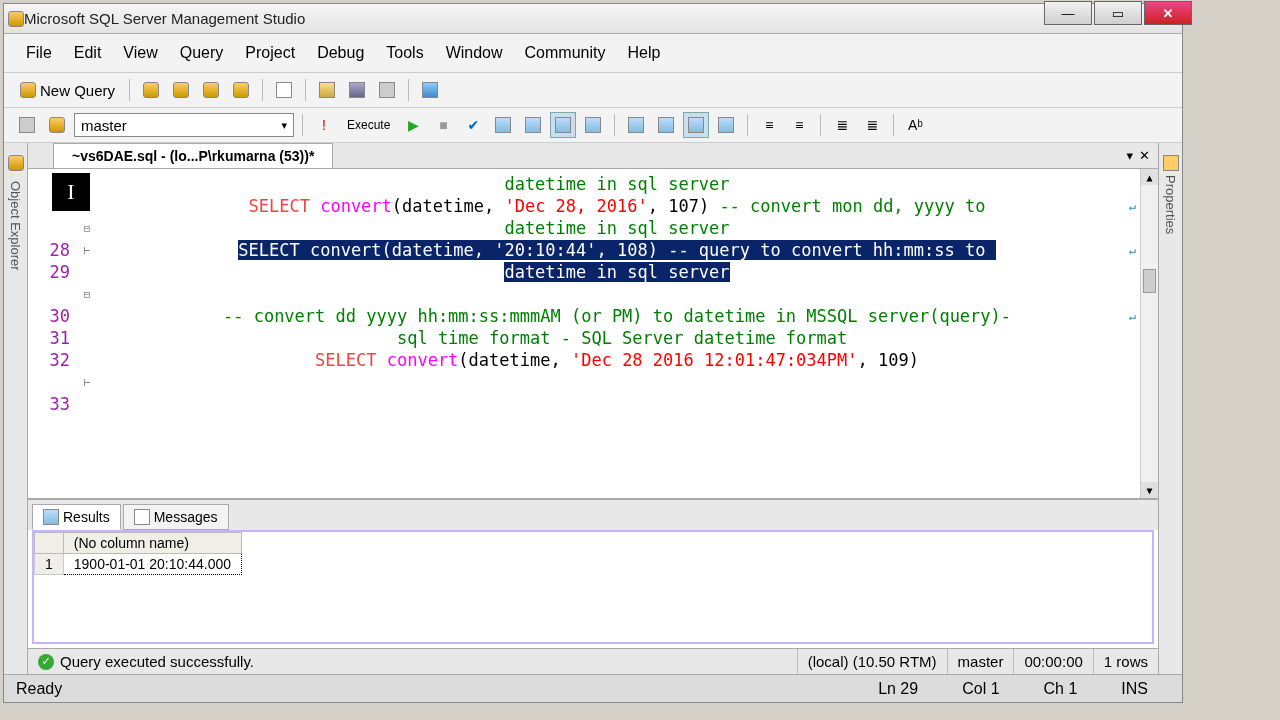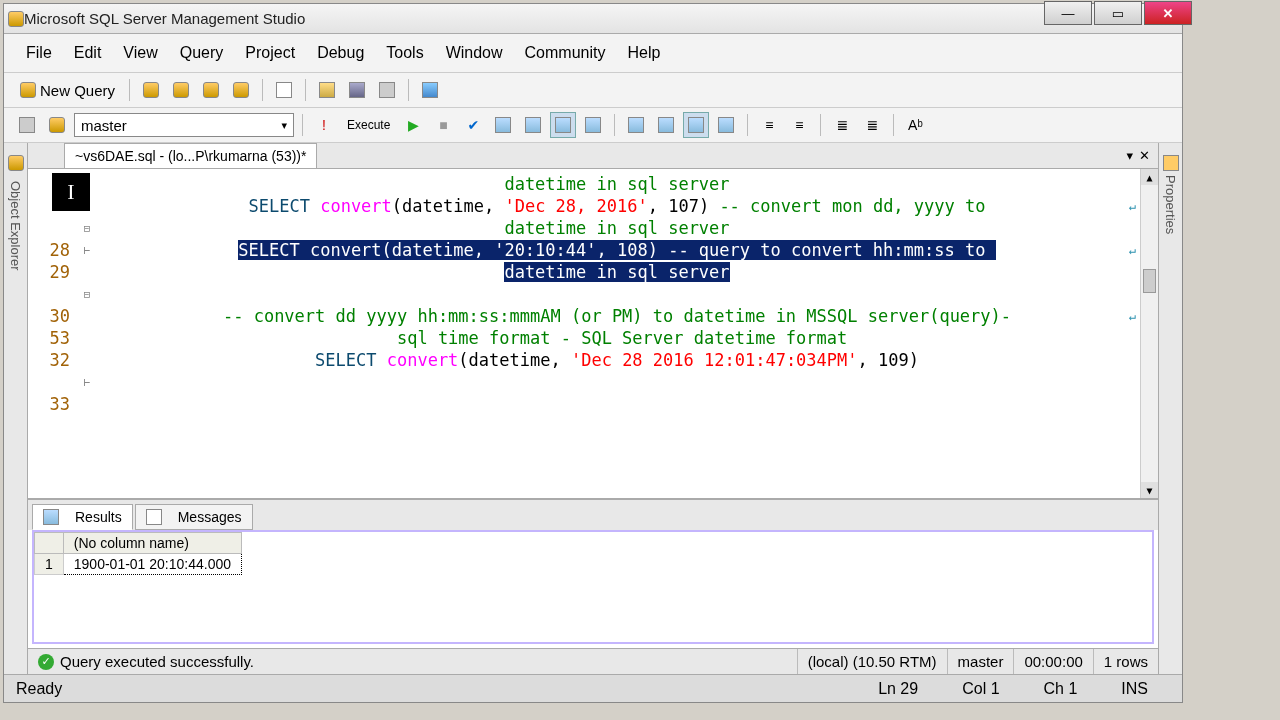--- a/index.html
+++ b/index.html
@@ -20,44 +20,44 @@
 .toolbar2 { display: flex; align-items: center; padding: 4px 10px; background: #f3f3f3; border-bottom: 1px solid #ccc; gap: 4px; }
 .dbselect { width: 220px; height: 24px; border: 1px solid #888; background: #fff; display: flex; align-items: center; padding: 0 6px; font-size: 15px; position: relative; }
 .dbselect::after { content: "▾"; position: absolute; right: 6px; font-size: 11px; }
 .execbtn { display: flex; align-items: center; gap: 4px; font-size: 12px; padding: 2px 6px; }
 .body { flex: 1; display: flex; min-height: 0; }
 .sidebartab { width: 24px; background: #e8e8e8; border-right: 1px solid #aaa; display: flex; flex-direction: column; align-items: center; padding-top: 12px; gap: 6px; }
 .vtext { writing-mode: vertical-rl; font-size: 13px; color: #555; margin-top: 4px; }
 .sidebar-right { width: 24px; background: #e8e8e8; border-left: 1px solid #aaa; display: flex; flex-direction: column; align-items: center; padding-top: 12px; }
 .main { flex: 1; display: flex; flex-direction: column; min-height: 0; background: #fff; }
 .doctab { height: 26px; background: #e8e8e8; display: flex; align-items: center; border-bottom: 1px solid #aaa; }
-.doctab .tab { background: #fff; padding: 4px 10px; border: 1px solid #aaa; border-bottom: none; font-size: 14px; font-weight: normal; margin-left: 36px; }
+.doctab .tab { background: #fff; padding: 4px 18px; border: 1px solid #aaa; border-bottom: none; font-size: 14px; font-weight: bold; margin-left: 25px; }
 .doctab .tabctrl { margin-left: auto; display: flex; gap: 6px; padding-right: 8px; font-size: 13px; }
 .editor { flex: 1; display: flex; background: #fff; font-family: Consolas, monospace; font-size: 17px; min-height: 0; position: relative; overflow: hidden; }
-.gutter { width: 52px; background: #fff; text-align: right; color: #a16207; padding-right: 10px; padding-top: 4px; }
+.gutter { width: 52px; background: #fff; text-align: right; color: #a21caf; padding-right: 10px; padding-top: 4px; }
 .gutter div { height: 22px; line-height: 22px; }
 .fold { width: 14px; background: #fff; padding-top: 4px; }
 .fold div { height: 22px; display: flex; align-items: center; justify-content: center; color: #888; font-size: 11px; }
 .code { flex: 1; padding-top: 4px; position: relative; }
 .code .line { height: 22px; line-height: 22px; white-space: pre; text-align: center; }
-.kw { color: #0c4a6e; }
+.kw { color: #ef4444; }
 .fn { color: #ff00ff; }
 .str { color: #ff0000; }
 .cmt { color: #008000; }
 .sel { background: #0a246a; color: #fff; }
 .cursor-box { position: absolute; top: 4px; left: -42px; width: 38px; height: 38px; background: #000; color: #fff; display: flex; align-items: center; justify-content: center; font-size: 22px; font-family: serif; }
 .scroll-v { width: 18px; background: #f0f0f0; border-left: 1px solid #ccc; position: relative; }
 .scroll-thumb { position: absolute; left: 2px; right: 2px; top: 100px; height: 24px; background: #cdcdcd; border: 1px solid #999; }
 .scroll-arrow { position: absolute; left: 0; right: 0; height: 16px; background: #e0e0e0; display: flex; align-items: center; justify-content: center; font-size: 10px; }
 .scroll-arrow.up { top: 0; }
 .scroll-arrow.down { bottom: 0; }
 .wrap-glyph { position: absolute; right: 4px; font-size: 12px; color: #2b91af; }
 .resultspanel { height: 150px; border-top: 2px solid #aaa; display: flex; flex-direction: column; background: #fff; }
 .restabs { display: flex; gap: 2px; padding: 4px 4px 0 4px; background: #e8e8e8; }
-.restab { padding: 4px 10px; border: 1px solid #aaa; background: #f3f3f3; display: flex; align-items: center; gap: 16px; font-size: 14px; }
+.restab { padding: 4px 10px; border: 1px solid #aaa; background: #f3f3f3; display: flex; align-items: center; gap: 4px; font-size: 14px; }
 .restab.active { background: #fff; border-bottom-color: #fff; }
 .resgrid { flex: 1; background: #fff; border: 2px solid #c4b5fd; margin: 0 4px 4px 4px; overflow: auto; }
 .resgrid table { border-collapse: collapse; font-size: 14px; }
 .resgrid th { background: #efefe7; border: 1px solid #bbb; padding: 2px 10px; font-weight: normal; text-align: left; }
 .resgrid td { border: 1px solid #ccc; padding: 2px 10px; }
 .resgrid .rowhdr { background: #efefe7; text-align: center; width: 26px; }
 .resgrid .cell-sel { border: 1px dotted #000; }
 .statusbar { height: 26px; background: #e8e8e8; border-top: 1px solid #aaa; display: flex; align-items: center; font-size: 15px; }
 .statusbar .seg { padding: 0 10px; border-left: 1px solid #bbb; height: 100%; display: flex; align-items: center; }
 .statusbar .seg:first-child { border-left: none; flex: 1; }
@@ -206,21 +206,21 @@
 
       <div class="editor">
         <div class="gutter">
           <div></div>
           <div></div>
           <div></div>
           <div>28</div>
           <div>29</div>
           <div></div>
           <div>30</div>
-          <div>53</div>
+          <div>31</div>
           <div>32</div>
           <div></div>
           <div>33</div>
         </div>
         <div class="fold">
           <div></div>
             <div></div>
             <div>⊟</div>
             <div>⊢</div>
             <div></div>

